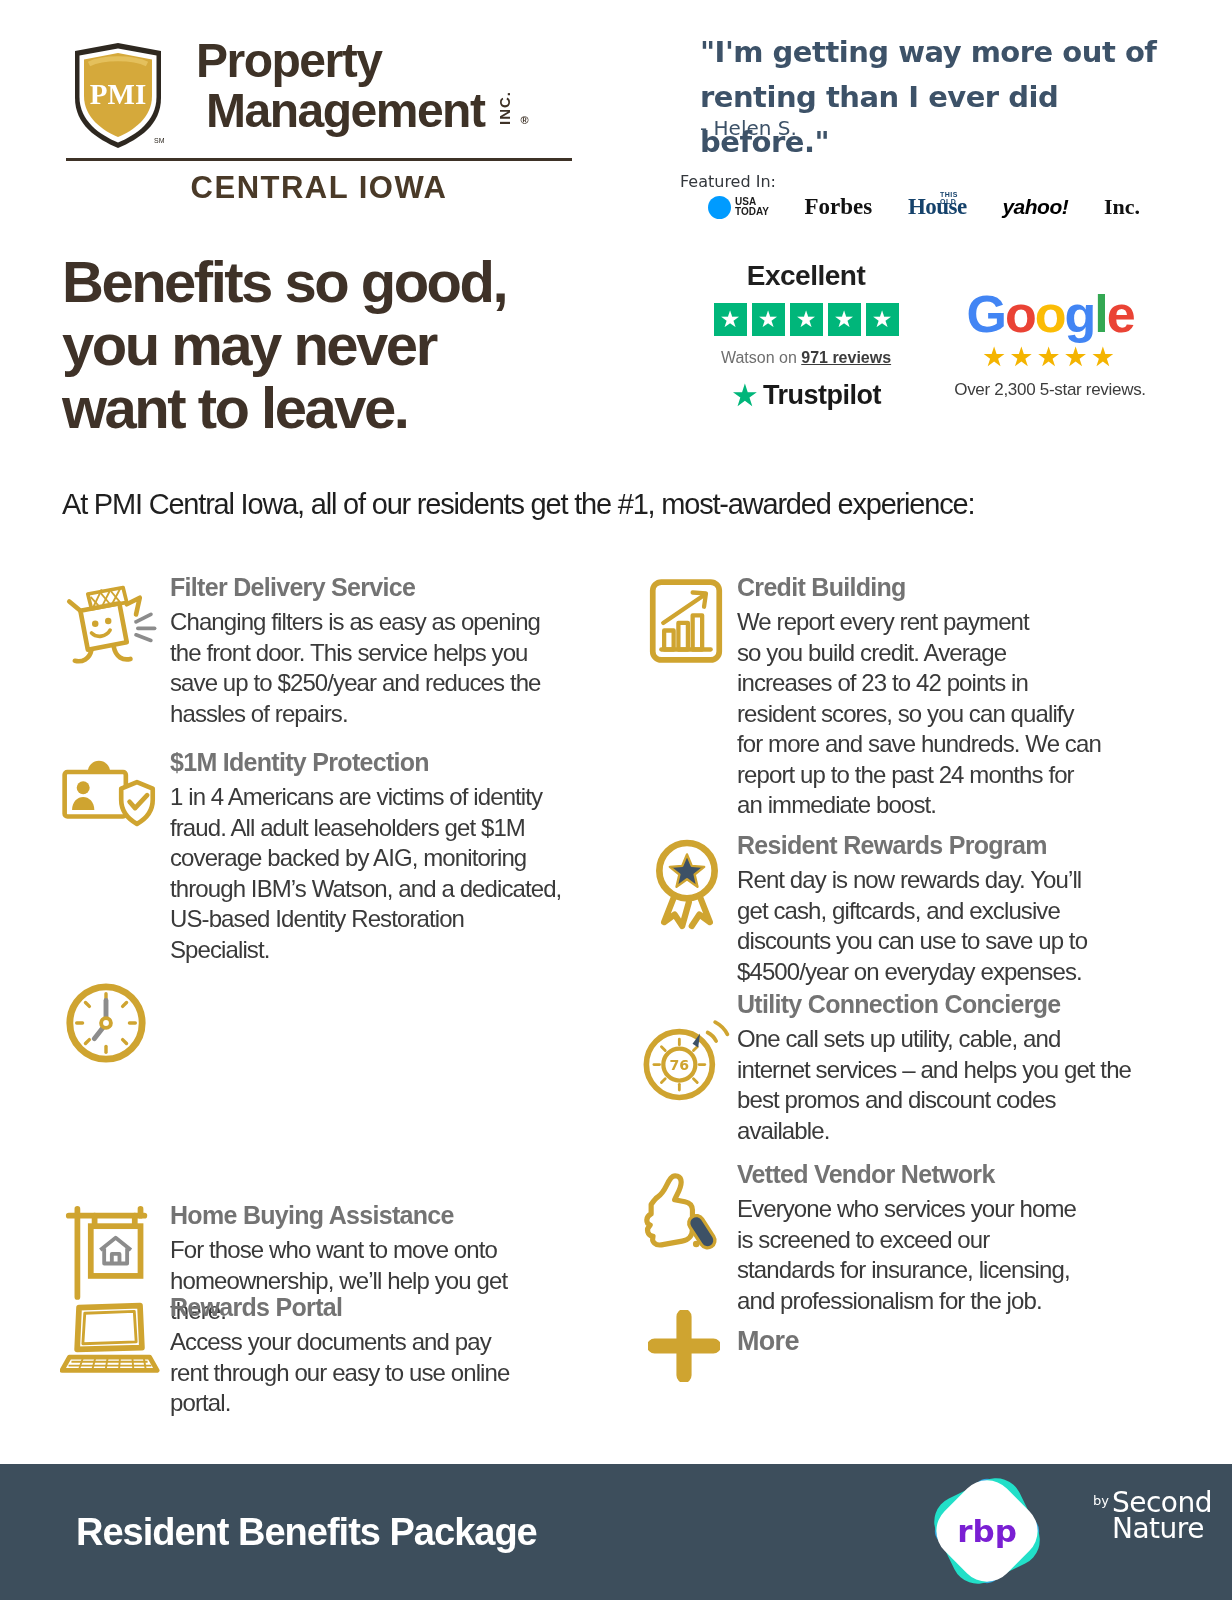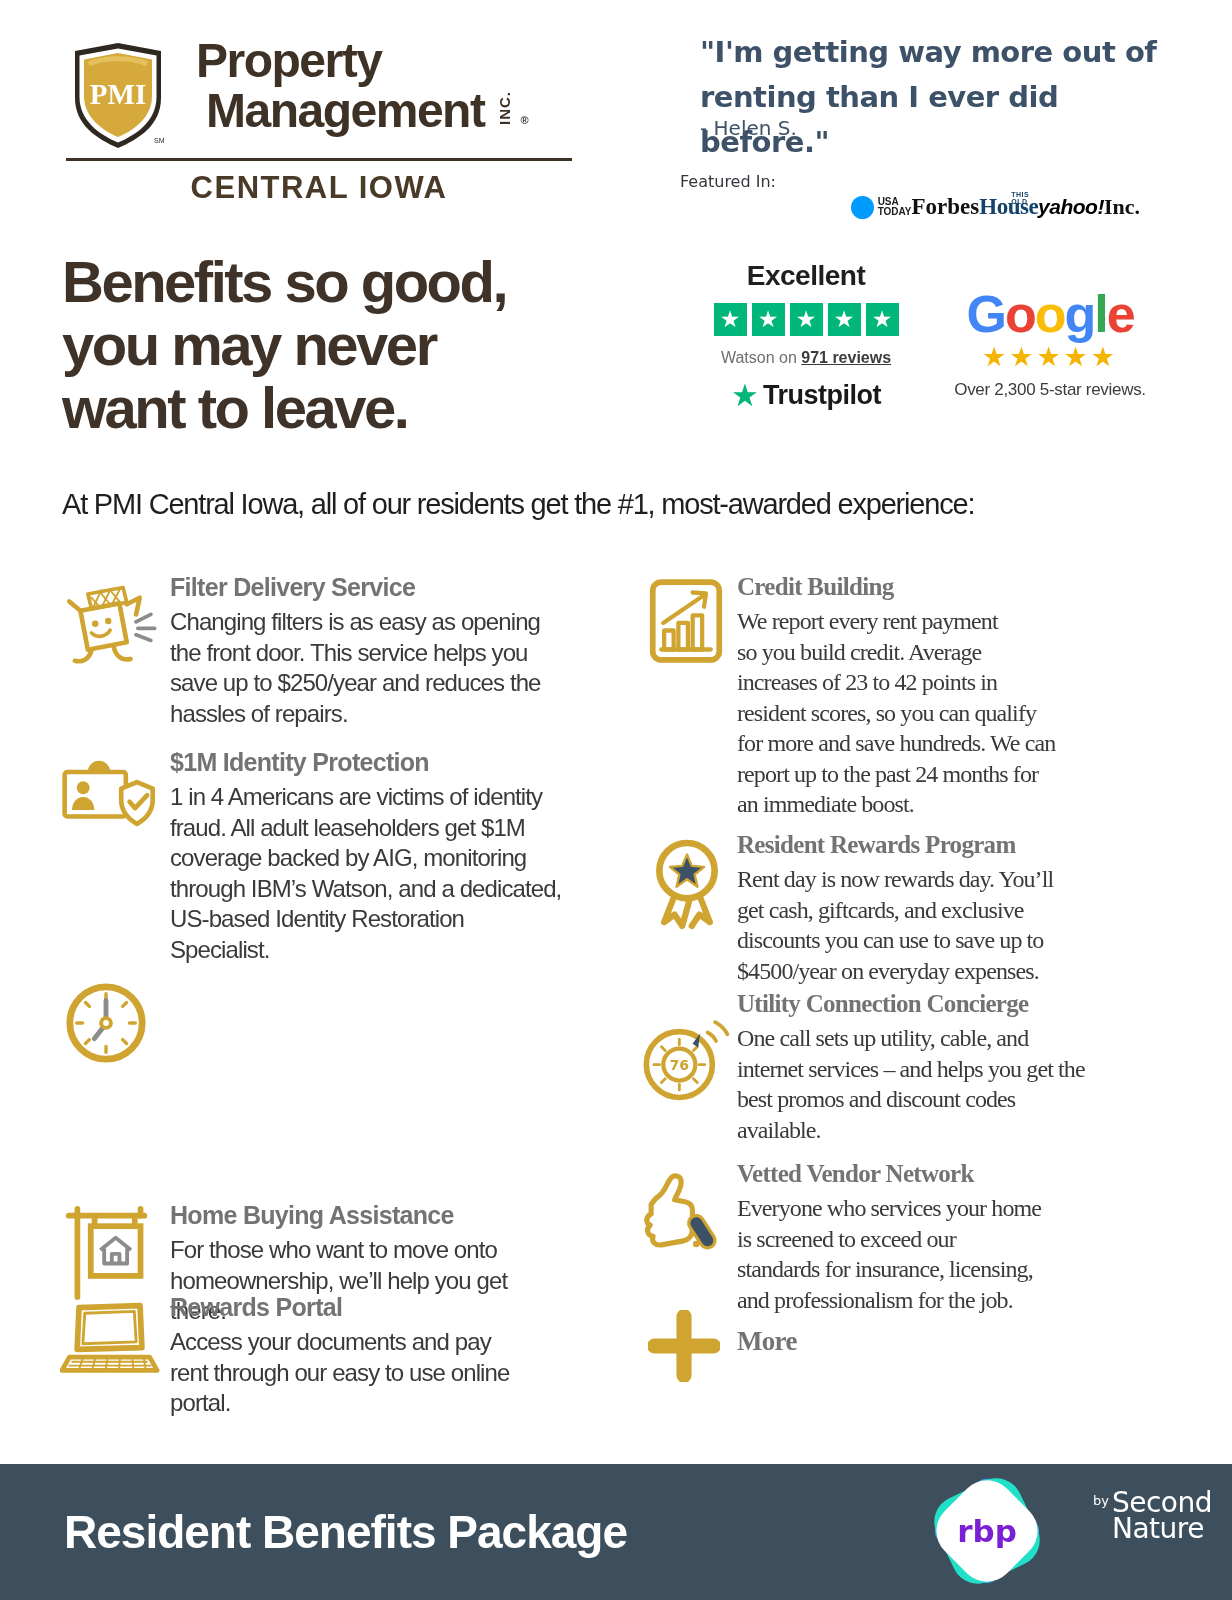--- a/index.html
+++ b/index.html
@@ -19,21 +19,21 @@
   .brand-rule { left:66px; top:158px; width:506px; height:3px; background:#3E3227; }
   .brand-loc { left:66px; top:170px; width:506px; text-align:center; font-size:31px; font-weight:600; letter-spacing:1.5px; color:#4A3A28; }
 
   
   .quote { left:700px; top:30px; width:470px; font-family:"DejaVu Sans", sans-serif;
            font-size:29px; font-weight:600; color:#3D5268; line-height:45px; letter-spacing:-0.5px; white-space:pre-line; }
   .quote-attrib { left:700px; top:116px; font-family:"DejaVu Sans", sans-serif; font-size:20px; font-weight:500; color:#3D5268; }
 
   
   .featured-label { left:680px; top:172px; font-family:"DejaVu Sans", sans-serif; font-size:16px; color:#33373c; }
-  .featured-row { left:708px; top:194px; width:432px; display:flex; align-items:center; justify-content:flex-end; }
+  .featured-row { left:708px; top:194px; width:432px; display:flex; align-items:center; justify-content:space-between; }
   .usat { display:flex; align-items:center; gap:4px; }
   .usat-circle { width:23px; height:23px; border-radius:50%; background:#009BFF; }
   .usat-text { font-size:10px; line-height:10px; font-weight:bold; color:#1b1b1b; letter-spacing:0; }
   .forbes { font-family:"Liberation Serif", serif; font-weight:bold; font-size:23px; color:#111; }
   .toh { position:relative; color:#15426B; }
   .toh-small { position:absolute; top:-3px; left:32px; font-size:7px; font-weight:bold; letter-spacing:0.5px; }
   .toh-big { font-family:"Liberation Serif", serif; font-weight:bold; font-size:23px; letter-spacing:-0.5px; }
   .yahoo { font-size:21px; font-weight:bold; font-style:italic; color:#000000; letter-spacing:-0.5px; }
   .incmag { font-family:"Liberation Serif", serif; font-weight:bold; font-size:22px; color:#111; }
 
@@ -57,30 +57,30 @@
 
   
   .headline { left:62px; top:250px; width:600px; font-size:58px; line-height:63px; font-weight:bold;
               letter-spacing:-2.5px; color:#3F3228; white-space:pre-line; }
   .intro { left:62px; top:488px; width:1130px; font-size:29px; letter-spacing:-1.2px; color:#1f1f1f; }
 
   
   .benefit { position:absolute; }
   .b-icon { position:absolute; left:0; top:0; }
   .col-left .b-text { margin-left:110px; width:432px; }
-  .col-right .b-text { margin-left:97px; width:445px;font-family:Liberation Serif, serif; }
+  .col-right .b-text { margin-left:97px; width:445px; }
   .b-title { font-size:25px; font-weight:bold; color:#737373; letter-spacing:-0.7px; }
   .b-body { margin-top:5px; font-size:24px; line-height:30.5px; color:#3A3A3A; letter-spacing:-0.9px; white-space:pre-line; }
   .benefit-more .b-text { margin-top:16px; }
   .benefit-more .b-title { font-size:27px; }
 
   
   .footer { left:0; top:1464px; width:1232px; height:136px; background:#3D4E5C; }
-  .footer-title { position:absolute; left:64px; top:50%; transform:translateY(-50%);
-                  color:#fff; font-size:46px; font-weight:bold; letter-spacing:-1px; }
+  .footer-title { position:absolute; left:76px; top:50%; transform:translateY(-50%);
+                  color:#fff; font-size:38px; font-weight:bold; letter-spacing:-1px; }
   .rbp-logo { position:absolute; left:930px; top:10px; width:114px; height:114px; }
   .rbp-blue { position:absolute; inset:16px; background:#2FA9E0; border-radius:14px; transform:rotate(45deg); }
   .rbp-teal { position:absolute; inset:11px; background:#22DFC8; border-radius:26px; transform:rotate(64deg); }
   .rbp-white { position:absolute; inset:13px; background:#ffffff; border-radius:28px; transform:rotate(45deg); }
   .rbp-label { position:absolute; inset:0; display:flex; align-items:center; justify-content:center;
                font-family:"DejaVu Sans", sans-serif; font-weight:bold; font-size:31px; color:#7A1FD3; }
   .sn { position:absolute; left:1056px; top:26px; display:flex; color:#fff; font-family:"DejaVu Sans", sans-serif;margin-left:37px; }
   .sn-by { font-size:13px; margin-top:3px; margin-right:3px; }
   .sn-name { font-size:28px; line-height:26px; font-weight:500; letter-spacing:-0.5px; white-space:pre-line; }
 </style>

